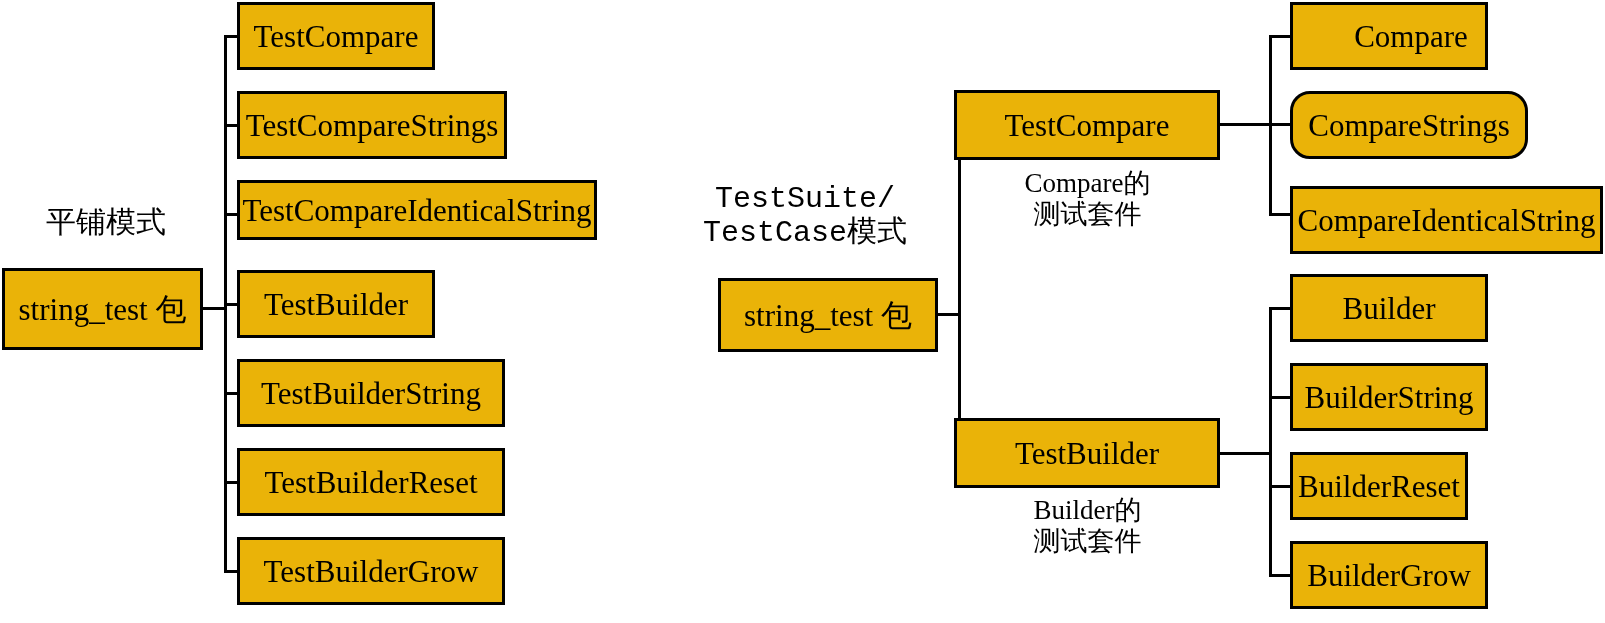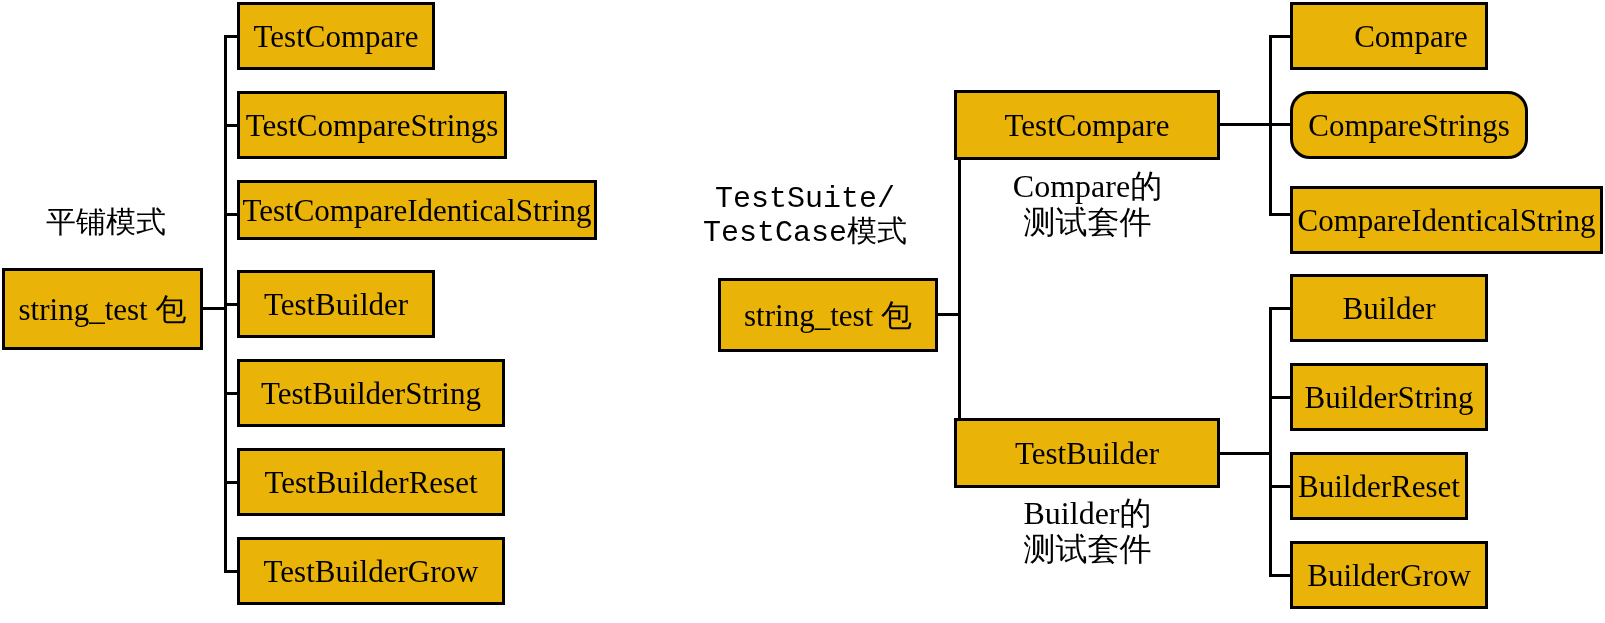--- a/index.html
+++ b/index.html
@@ -40,21 +40,21 @@
     white-space: pre-line;
     z-index: 2;
   }
   .mode-label.sans {
     font-family: "Liberation Sans", "DejaVu Sans", sans-serif;
     font-size: 30px;
   }
   .caption {
     position: absolute;
     font-family: "Liberation Serif", "DejaVu Serif", serif;
-    font-size: 32px;
+    font-size: 27px;
     line-height: 1.14;
     text-align: center;
     white-space: pre-line;
     z-index: 2;
   }
   .hline {
     position: absolute;
     background: #000000;
     height: 3px;
     z-index: 1;

